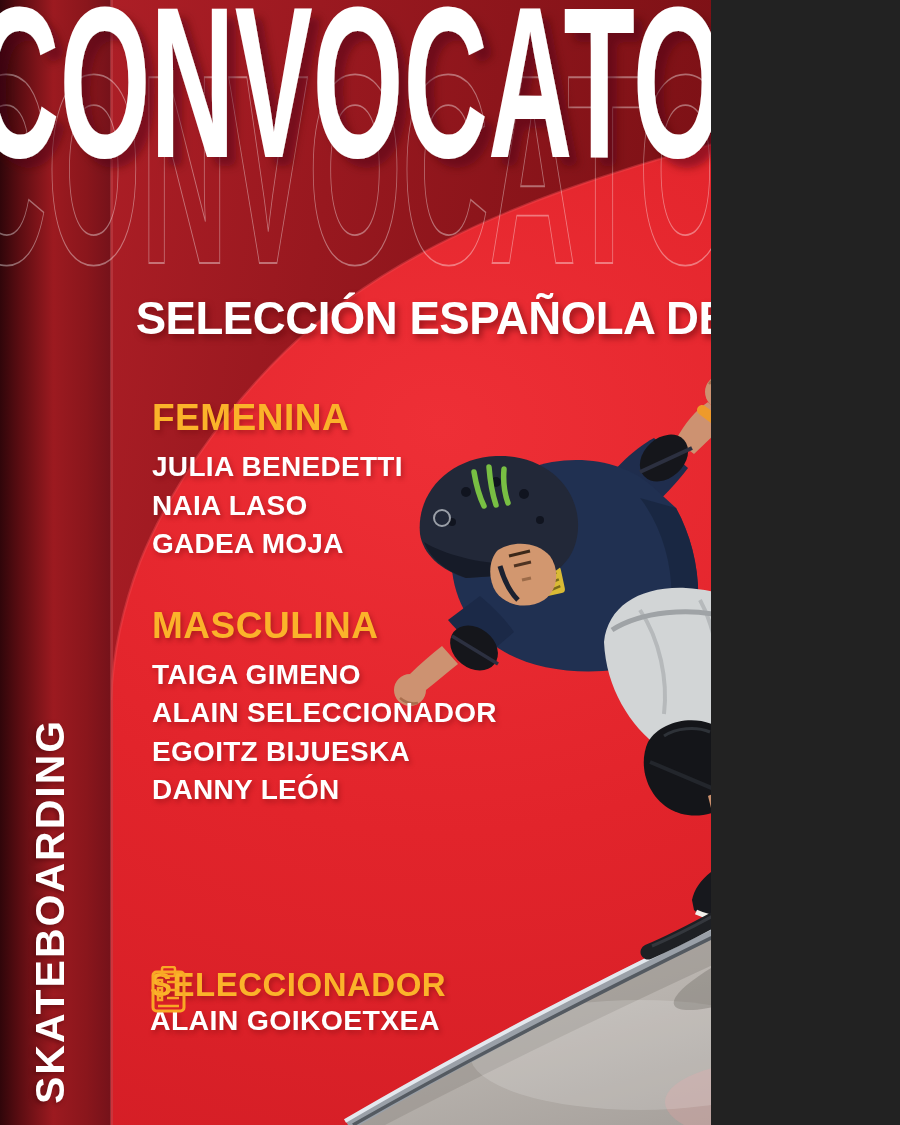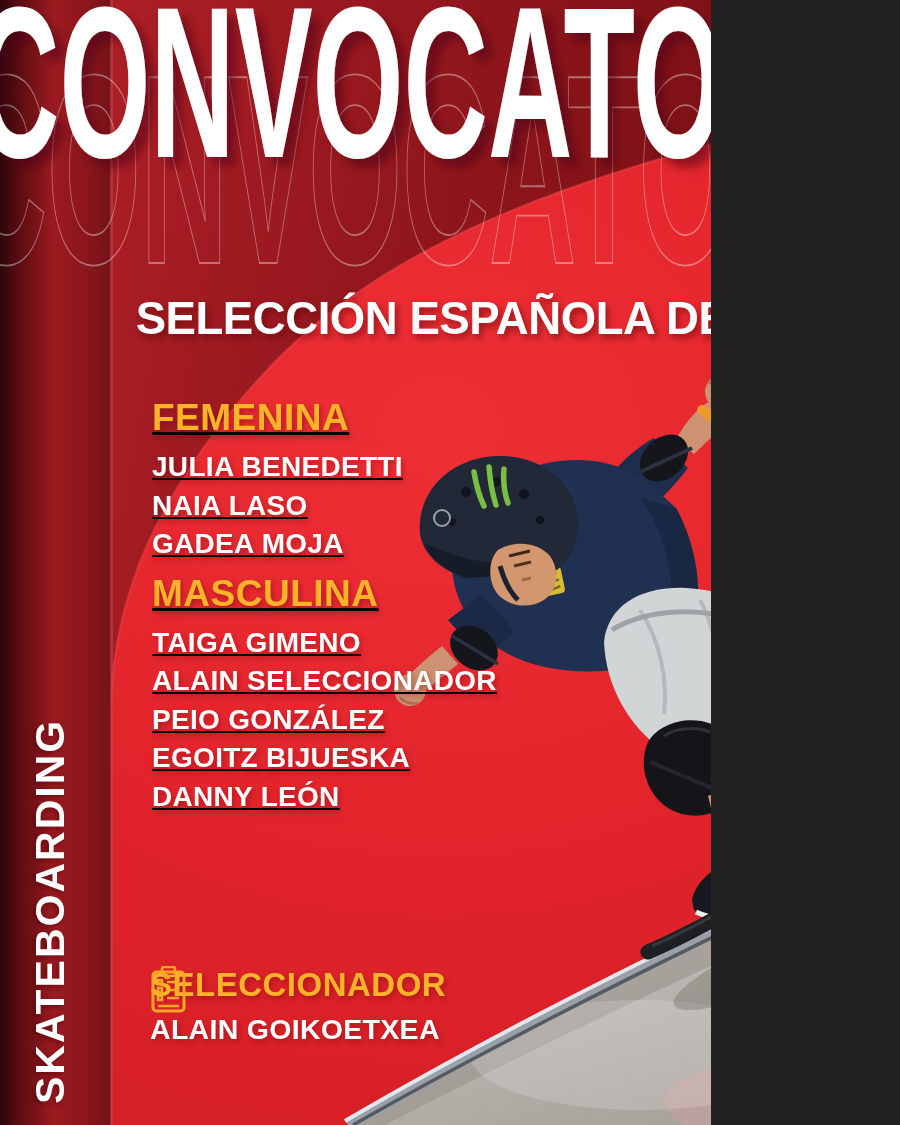--- a/index.html
+++ b/index.html
@@ -18,38 +18,38 @@
     transform:scaleX(.97);transform-origin:center;
     text-shadow:3px 4px 6px rgba(90,5,10,.55);white-space:nowrap;letter-spacing:-.5px;
   }
   .side-label{
     position:absolute;z-index:4;left:26px;top:612px;height:492px;width:48px;
     writing-mode:vertical-rl;transform:rotate(180deg);
     display:flex;align-items:center;justify-content:flex-start;
     color:#fff;font-weight:bold;font-size:41px;letter-spacing:2px;white-space:nowrap;
     text-shadow:-2px -2px 5px rgba(60,4,8,.5);
   }
-  .roster{position:absolute;z-index:4;left:152px;top:396px;text-decoration:underline;}
+  .roster{position:absolute;z-index:4;left:152px;top:396px;}
   .section-heading{
     color:#fbb32a;font-weight:bold;font-size:37px;line-height:44px;letter-spacing:.5px;
     text-shadow:2px 3px 5px rgba(110,10,14,.45);margin-bottom:8px;white-space:nowrap;
   }
-  .section-heading.male{margin-top:8px;}
+  .section-heading.male{margin-top:40px;}
   .name{
     color:#fff;font-weight:bold;font-size:28px;line-height:38.5px;letter-spacing:.3px;
     text-shadow:2px 3px 5px rgba(110,10,14,.4);white-space:nowrap;
   }
   .coach{position:absolute;z-index:4;left:150px;top:966px;}
   .coach-row{display:flex;align-items:center;gap:16px;}
   .coach-heading{
     color:#fbb32a;font-weight:bold;font-size:33px;letter-spacing:.5px;
     text-shadow:2px 3px 5px rgba(110,10,14,.45);white-space:nowrap;
   }
   .coach-name{
-    margin-top:9px;color:#fff;font-weight:bold;font-size:28.5px;letter-spacing:.3px;
+    color:#fff;font-weight:bold;font-size:28.5px;letter-spacing:.3px;
     text-shadow:2px 3px 5px rgba(110,10,14,.4);white-space:nowrap;
   }
   .clipboard{width:37px;height:48px;flex:0 0 auto;}
 </style>
 </head>
 <body>
 
 <div class="poster">
 
   <svg class="layer-bg" width="900" height="1125" viewBox="0 0 900 1125">
@@ -208,21 +208,20 @@
 
   <div class="roster">
     <div class="section-heading">FEMENINA</div>
     <div class="name">JULIA BENEDETTI</div>
     <div class="name">NAIA LASO</div>
     <div class="name">GADEA MOJA</div>
 
     <div class="section-heading male">MASCULINA</div>
     <div class="name">TAIGA GIMENO</div>
     <div class="name">ALAIN SELECCIONADOR</div>
-    <div class="name">PEIO GONZÁLEZ</div>
     <div class="name">EGOITZ BIJUESKA</div>
     <div class="name">DANNY LEÓN</div>
   </div>
 
   <div class="coach">
     <div class="coach-row">
       <svg class="clipboard" viewBox="0 0 37 48">
         <rect x="3" y="6" width="31" height="39" rx="3.5" fill="none" stroke="#f9a825" stroke-width="3"></rect>
         <rect x="12" y="1" width="13" height="9" rx="2" fill="none" stroke="#f9a825" stroke-width="2.5"></rect>
         <g stroke="#f9a825" stroke-width="2.5">

